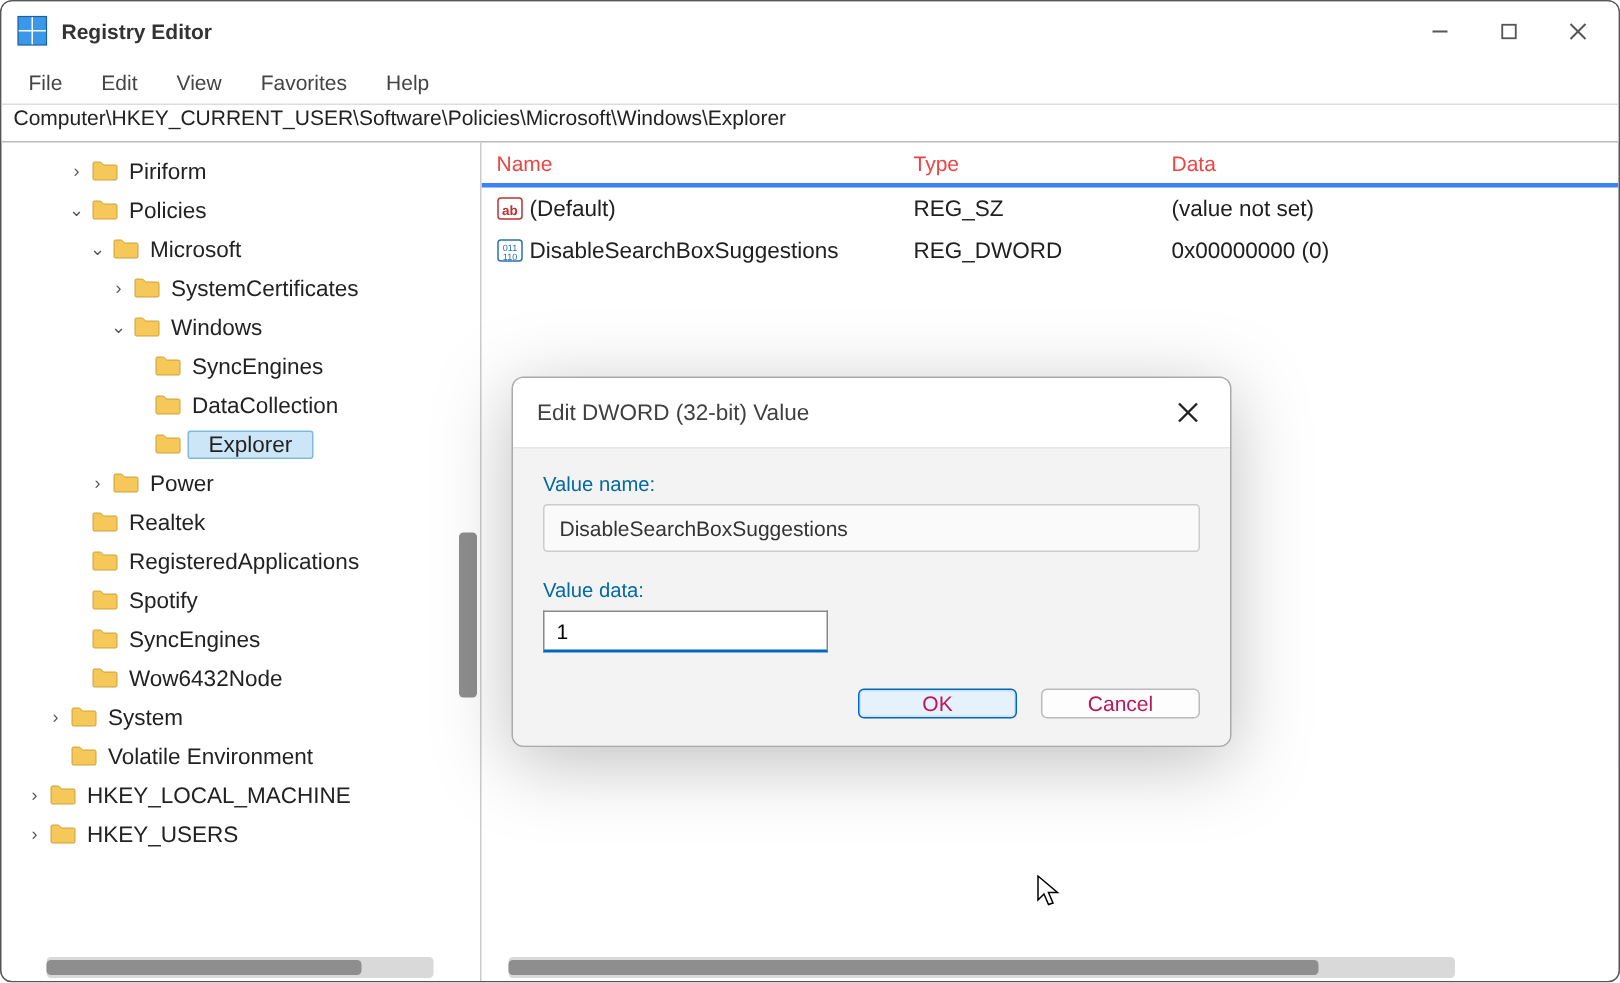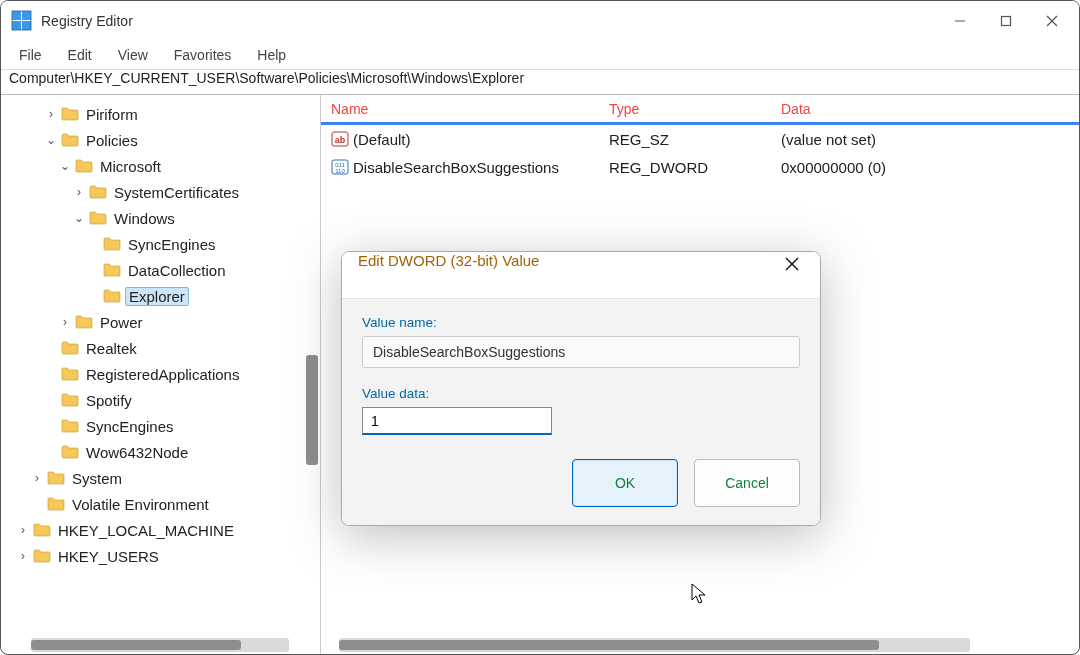--- a/index.html
+++ b/index.html
@@ -1,69 +1,69 @@
 <!DOCTYPE html>
 <html><head>
 <meta charset="utf-8">
 <style>
 * { box-sizing: border-box; margin: 0; padding: 0; }
 body { font-family: "Segoe UI", Arial, sans-serif; font-size: 14px; color: #202020; background: #fff; }
 .window { width: 1080px; height: 655px; border: 1px solid #555; border-radius: 8px; overflow: hidden; display: flex; flex-direction: column; background: #fff; position: relative; }
-.titlebar { height: 40px; display: flex; align-items: center; padding: 0 4px 0 10px; background: #fff; }
+.titlebar { height: 40px; display: flex; align-items: center; padding: 0 4px 0 10px; background: #fff; font-weight: bold; }
 .titlebar .app-icon { width: 22px; height: 22px; margin-right: 8px; display: flex; align-items: center; justify-content: center; }
 .titlebar .title { flex: 1; font-size: 14px; color: #333; }
 .titlebar .win-controls { display: flex; }
 .titlebar .win-controls .ctrl { width: 46px; height: 30px; display: flex; align-items: center; justify-content: center; color: #555; }
 .menubar { height: 28px; display: flex; align-items: center; padding: 0 6px; gap: 2px; background: #fff; color: #444; }
 .menubar .menu-item { padding: 4px 12px; border-radius: 3px; }
 .addressbar { height: 26px; border-top: 1px solid #ddd; border-bottom: 1px solid #bbb; padding: 0 8px; display: flex; align-items: flex-start; font-size: 14px; color: #222; background: #fff; }
 .content { flex: 1; display: flex; overflow: hidden; position: relative; }
 .tree-pane { width: 320px; border-right: 1px solid #ccc; overflow: hidden; position: relative; padding: 6px 0 18px 0; }
 .list-pane { flex: 1; overflow: hidden; position: relative; padding: 0 0 18px 0; }
 .tree { font-size: 15px; color: #222; }
 .tree-row { display: flex; align-items: center; height: 26px; white-space: nowrap; }
 .tree-row .connector { color: #999; font-size: 13px; width: 14px; text-align: center; }
 .tree-row .chev { width: 16px; color: #555; font-size: 12px; text-align: center; }
 .tree-row .chev.blank { visibility: hidden; }
 .tree-row .folder-icon { width: 18px; height: 14px; margin: 0 4px 0 2px; display: inline-block; }
-.tree-row.selected .label-wrap { background: #cde6f7; border: 1px solid #7fb8e0; padding: 0 3px; border-radius: 2px; }
+.tree-row.selected .label-wrap { background: #cde6f7; border: 1px solid #7fb8e0; padding: 0 13px; border-radius: 2px; }
 .tree-row .label-wrap { padding: 0 3px; }
 .folder-svg { display: block; }
 .list-header { display: flex; height: 30px; align-items: center; border-bottom: 3px solid #3b82f6; font-size: 14px; color: #ef4444; }
 .list-header .col { padding: 0 10px; }
 .col-name { width: 278px; }
 .col-type { width: 172px; }
 .col-data { flex: 1; }
 .list-row { display: flex; height: 28px; align-items: center; font-size: 15px; }
 .list-row .cell { padding: 0 10px; display: flex; align-items: center; gap: 4px; }
 .list-row .cell.col-name { width: 278px; }
 .list-row .cell.col-type { width: 172px; }
 .list-row .cell.col-data { flex: 1; }
 .val-icon { width: 18px; height: 18px; display: inline-flex; align-items: center; justify-content: center; }
 .hscroll { position: absolute; bottom: 2px; height: 14px; background: #d9d9d9; border-radius: 3px; }
 .hscroll.tree { left: 30px; width: 258px; }
 .hscroll.list { left: 18px; width: 631px; }
 .hscroll .thumb { position: absolute; top: 2px; height: 10px; background: #8e8e8e; border-radius: 3px; }
 .vscroll-thumb { position: absolute; right: 2px; width: 12px; background: #8e8e8e; border-radius: 3px; }
 .dialog-backdrop { position: absolute; left: 340px; top: 156px; width: 520px; height: 360px; filter: drop-shadow(0 10px 25px rgba(0,0,0,0.25)); }
 .dialog { width: 480px; background: #fff; border: 1px solid #aaa; border-radius: 8px; overflow: hidden; }
-.dialog-title { height: 46px; display: flex; align-items: flex-start; padding: 0 16px; font-size: 15px; color: #a16207; background: #fff; }
+.dialog-title { height: 46px; display: flex; align-items: center; padding: 0 16px; font-size: 15px; color: #404040; background: #fff; }
 .dialog-title .close { margin-left: auto; width: 24px; height: 24px; display: flex; align-items: center; justify-content: center; font-size: 18px; }
 .dialog-body { background: #f3f3f3; border-top: 1px solid #e5e5e5; padding: 16px 20px 18px 20px; }
 .dlg-label { font-size: 13.5px; color: #0369a1; margin-bottom: 6px; }
 .dlg-field-ro { width: 100%; height: 32px; border: 1px solid #ccc; border-radius: 3px; background: #fafafa; padding: 0 10px; display: flex; align-items: center; font-size: 14px; color: #333; margin-bottom: 18px; }
 .dlg-row2 { display: flex; gap: 20px; }
 .dlg-col { flex: 1; }
 .dlg-input { width: 190px; height: 28px; border: 1px solid #888; border-bottom: 2px solid #0067c0; background: #fff; padding: 0 8px; font-size: 14px; outline: none; }
 .radio-row { display: flex; align-items: center; gap: 8px; height: 26px; font-size: 14px; }
 .radio-outer { width: 18px; height: 18px; border: 2px solid #888; border-radius: 50%; display: flex; align-items: center; justify-content: center; }
 .radio-row.checked .radio-outer { border-color: #0067c0; }
 .radio-row.checked .radio-inner { width: 10px; height: 10px; background: #0067c0; border-radius: 50%; }
 .dlg-buttons { display: flex; justify-content: flex-end; gap: 16px; margin-top: 24px; }
-.dlg-btn { width: 106px; height: 48px; border: 1px solid #bbb; border-radius: 4px; background: #fdfdfd; display: flex; align-items: center; justify-content: center; font-size: 14px; color: #15803d; }
+.dlg-btn { width: 106px; height: 20px; border: 1px solid #bbb; border-radius: 4px; background: #fdfdfd; display: flex; align-items: center; justify-content: center; font-size: 14px; color: #be185d; }
 .dlg-btn.primary { border-color: #0067c0; background: #e5f1fb; box-shadow: inset 0 0 0 1px rgba(0,103,192,.1); }
 .cursor { position: absolute; left: 690px; top: 488px; pointer-events: none; }
 </style>
 </head>
 <body>
 
 <div class="window">
 
   <div class="titlebar">
     <span class="app-icon">

